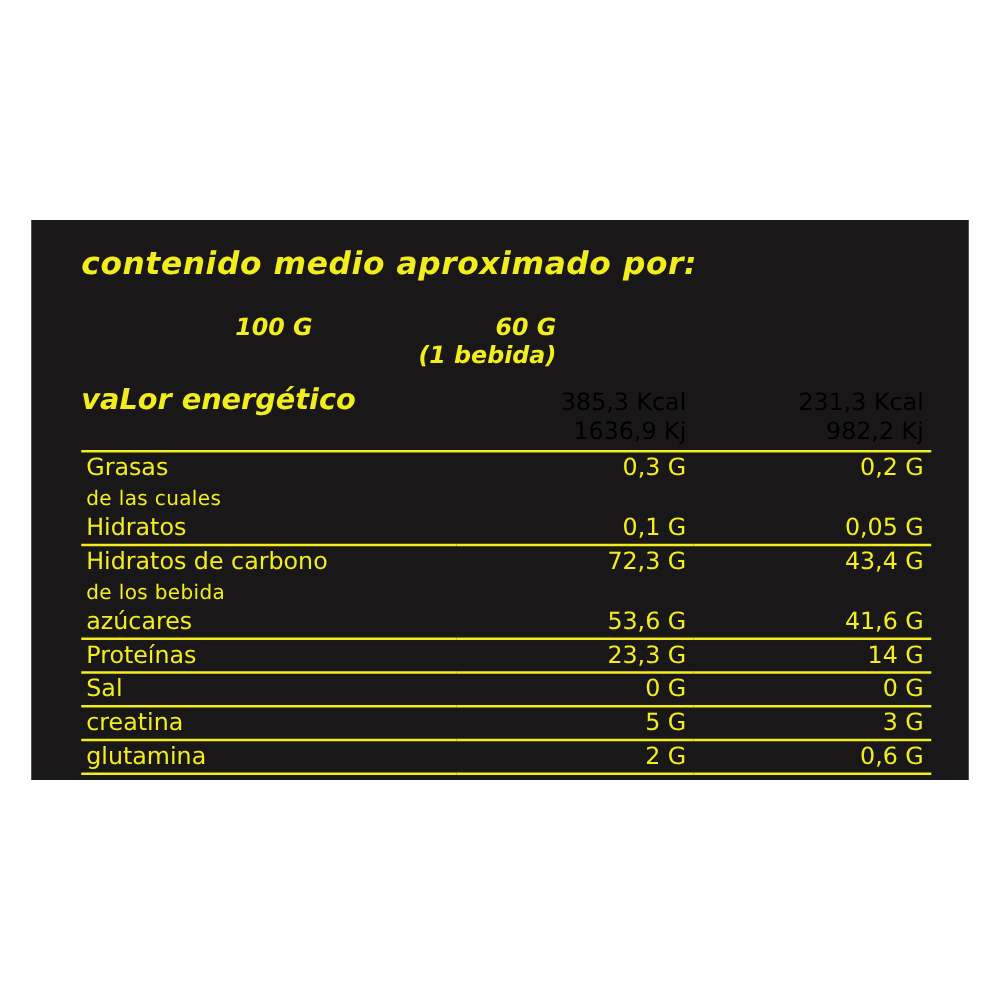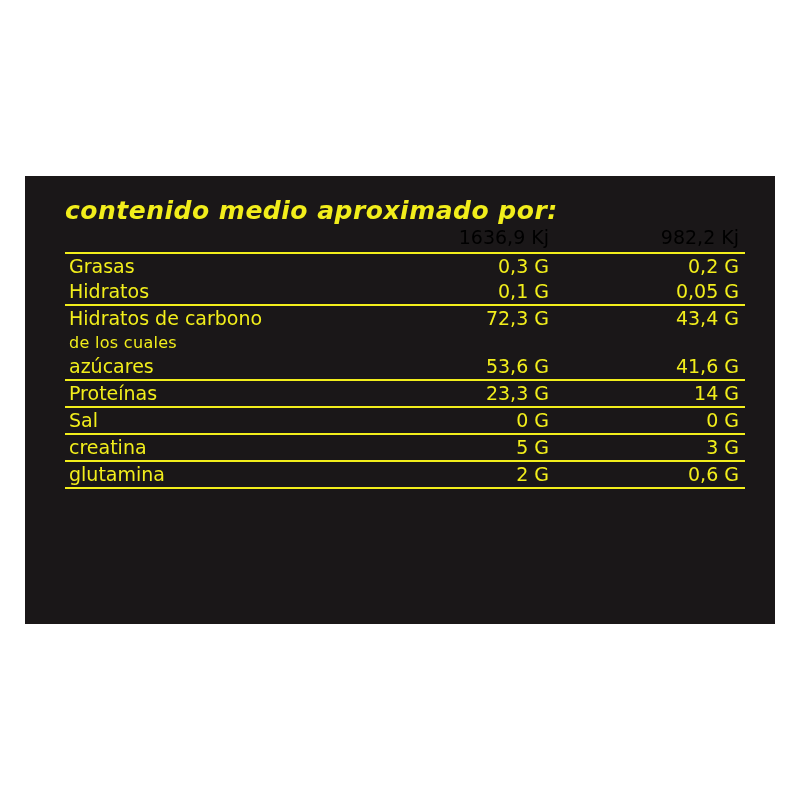--- a/index.html
+++ b/index.html
@@ -117,21 +117,37 @@
 </head>
 <body>
 
 <div id="panel">
   <div class="inner">
 
     <div class="headline-row">
       <div class="headline">contenido medio aproximado por:</div>
     </div>
 
-
+    <div class="col-right-block">
+      <div class="colblock">
+        <div class="colhead">100 G</div>
+      </div>
+      <div class="colblock">
+        <div class="colhead">60 G</div>
+        <div class="colhead sub-paren">(1 bebida)</div>
+      </div>
+    </div>
+
+    <div class="energy-row">
+      <div class="energy-label">vaLor energético</div>
+      <div class="energy-vals">
+        <div class="eval">385,3 Kcal</div>
+        <div class="eval">231,3 Kcal</div>
+      </div>
+    </div>
 
     <div class="energy-row2">
       <div class="energy-vals">
         <div class="eval">1636,9 Kj</div>
         <div class="eval">982,2 Kj</div>
       </div>
     </div>
 
     <div class="rule-top"></div>
 
@@ -140,32 +156,37 @@
         <col class="colw1">
           <col class="colw2">
           <col class="colw3">
       </colgroup>
       <tbody id="rows-body">
           <tr>
             <td class="name">Grasas</td>
             <td class="v1">0,3 G</td>
             <td class="v2">0,2 G</td>
           </tr>
+          <tr class="sub ">
+            <td class="name">de las cuales</td>
+            <td class="v1"></td>
+            <td class="v2"></td>
+          </tr>
           <tr class="ruled ">
             <td class="name">Hidratos</td>
             <td class="v1">0,1 G</td>
             <td class="v2">0,05 G</td>
           </tr>
           <tr>
             <td class="name">Hidratos de carbono</td>
             <td class="v1">72,3 G</td>
             <td class="v2">43,4 G</td>
           </tr>
           <tr class="sub ">
-            <td class="name">de los cuales</td>
+            <td class="name">de los bebida</td>
             <td class="v1"></td>
             <td class="v2"></td>
           </tr>
           <tr class="ruled ">
             <td class="name">azúcares</td>
             <td class="v1">53,6 G</td>
             <td class="v2">41,6 G</td>
           </tr>
           <tr class="ruled ">
             <td class="name">Proteínas</td>

